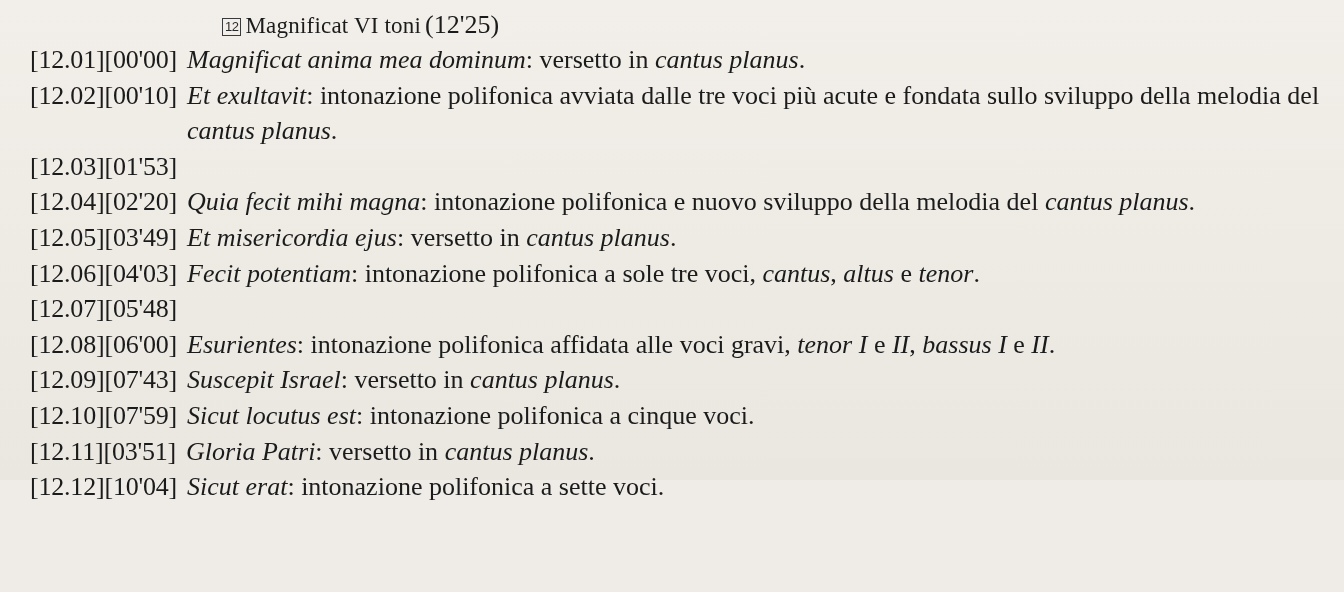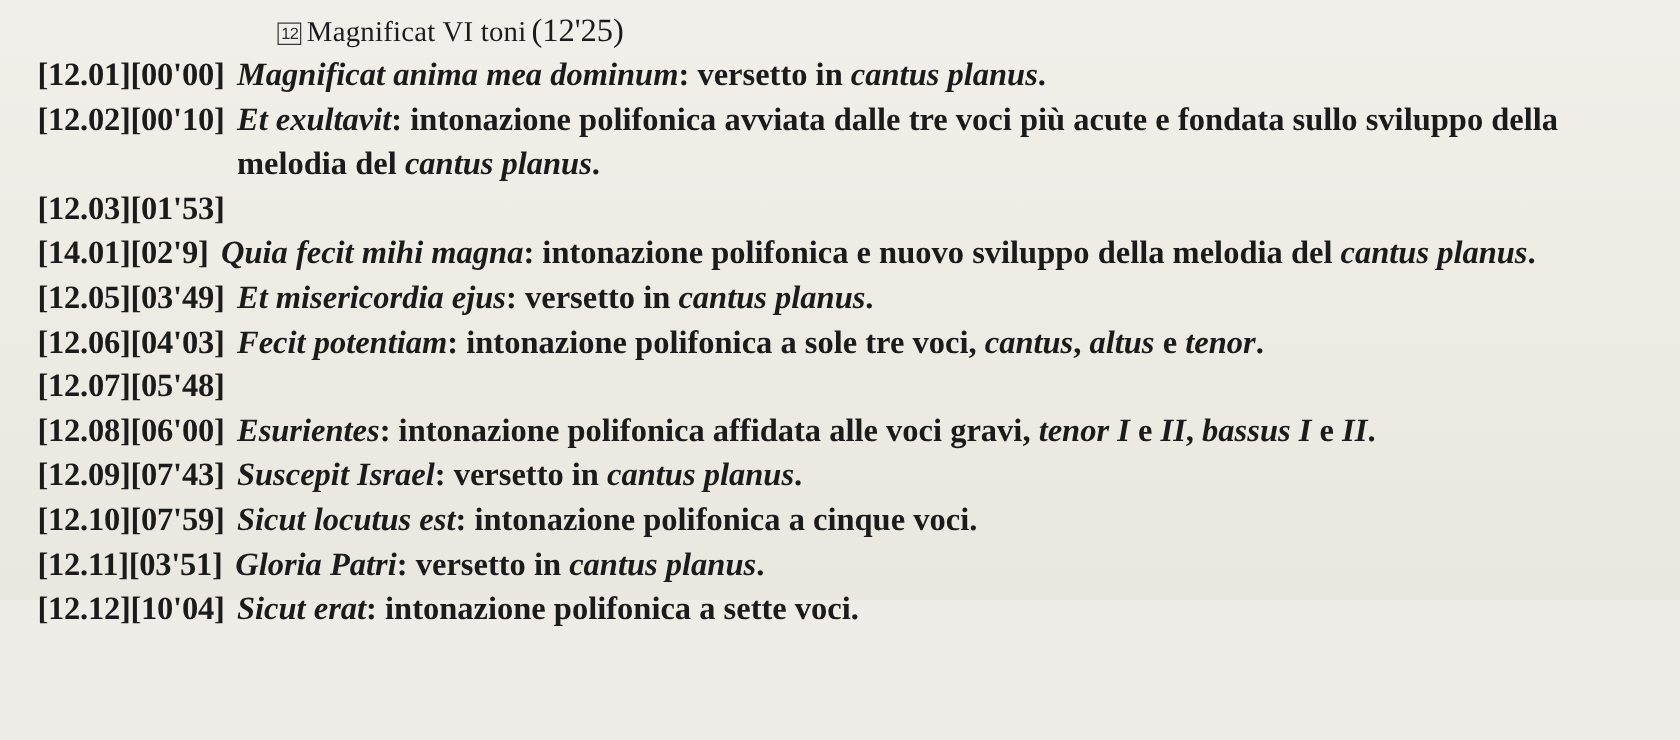--- a/index.html
+++ b/index.html
@@ -57,21 +57,20 @@
   .tracks {
     margin-top: 2px;
     padding-left: 30px;
     padding-right: 24px;
   }
   .track {
     display: flex;
     align-items: flex-start;
     font-size: 26px;
     line-height: 35.6px;
-    font-weight: bold;
   }
   .idx {
     flex: 0 0 auto;
     white-space: pre;
     letter-spacing: -0.2px;
   }
   .time {
     flex: 0 0 auto;
     white-space: pre;
     letter-spacing: -0.2px;
@@ -108,22 +107,22 @@
       <div class="track">
         <span class="idx">[12.02]</span>
         <span class="time">[00'10]</span>
         <span class="desc"><span class="it">Et exultavit</span><span>: intonazione polifonica avviata dalle tre voci più acute e fondata sullo sviluppo della melodia del </span><span class="it">cantus planus</span><span>.</span></span>
       </div>
       <div class="track">
         <span class="idx">[12.03]</span>
         <span class="time">[01'53]</span>
       </div>
       <div class="track">
-        <span class="idx">[14.01]</span>
-        <span class="time">[02'9]</span>
+        <span class="idx">[12.04]</span>
+        <span class="time">[02'20]</span>
         <span class="desc"><span class="it">Quia fecit mihi magna</span><span>: intonazione polifonica e nuovo sviluppo della melodia del </span><span class="it">cantus planus</span><span>.</span></span>
       </div>
       <div class="track">
         <span class="idx">[12.05]</span>
         <span class="time">[03'49]</span>
         <span class="desc"><span class="it">Et misericordia ejus</span><span>: versetto in </span><span class="it">cantus planus</span><span>.</span></span>
       </div>
       <div class="track">
         <span class="idx">[12.06]</span>
         <span class="time">[04'03]</span>

